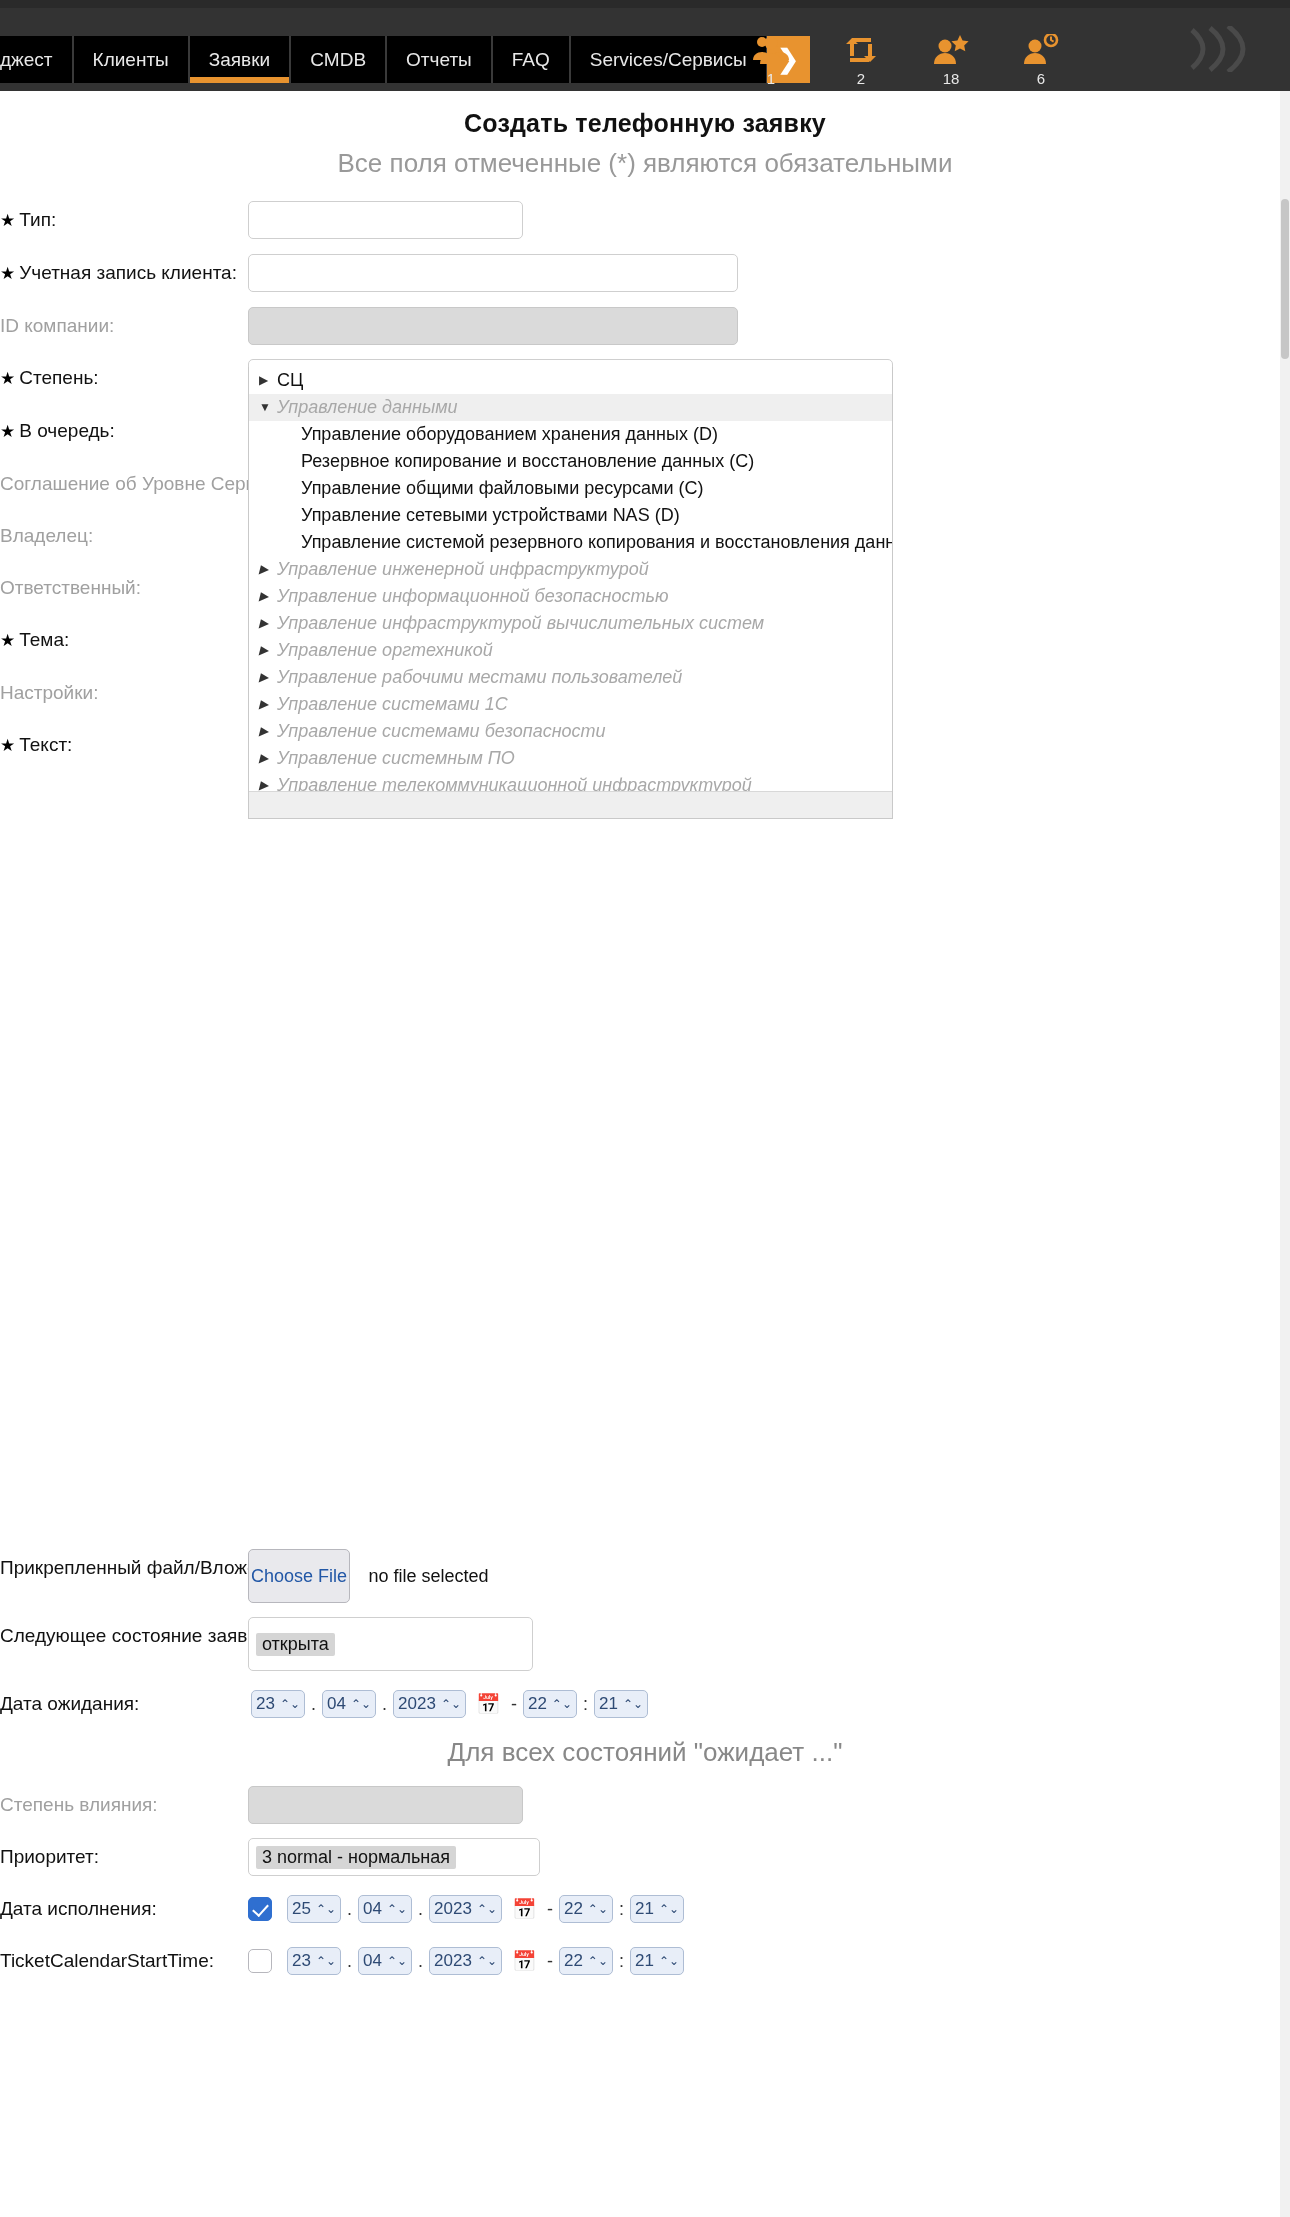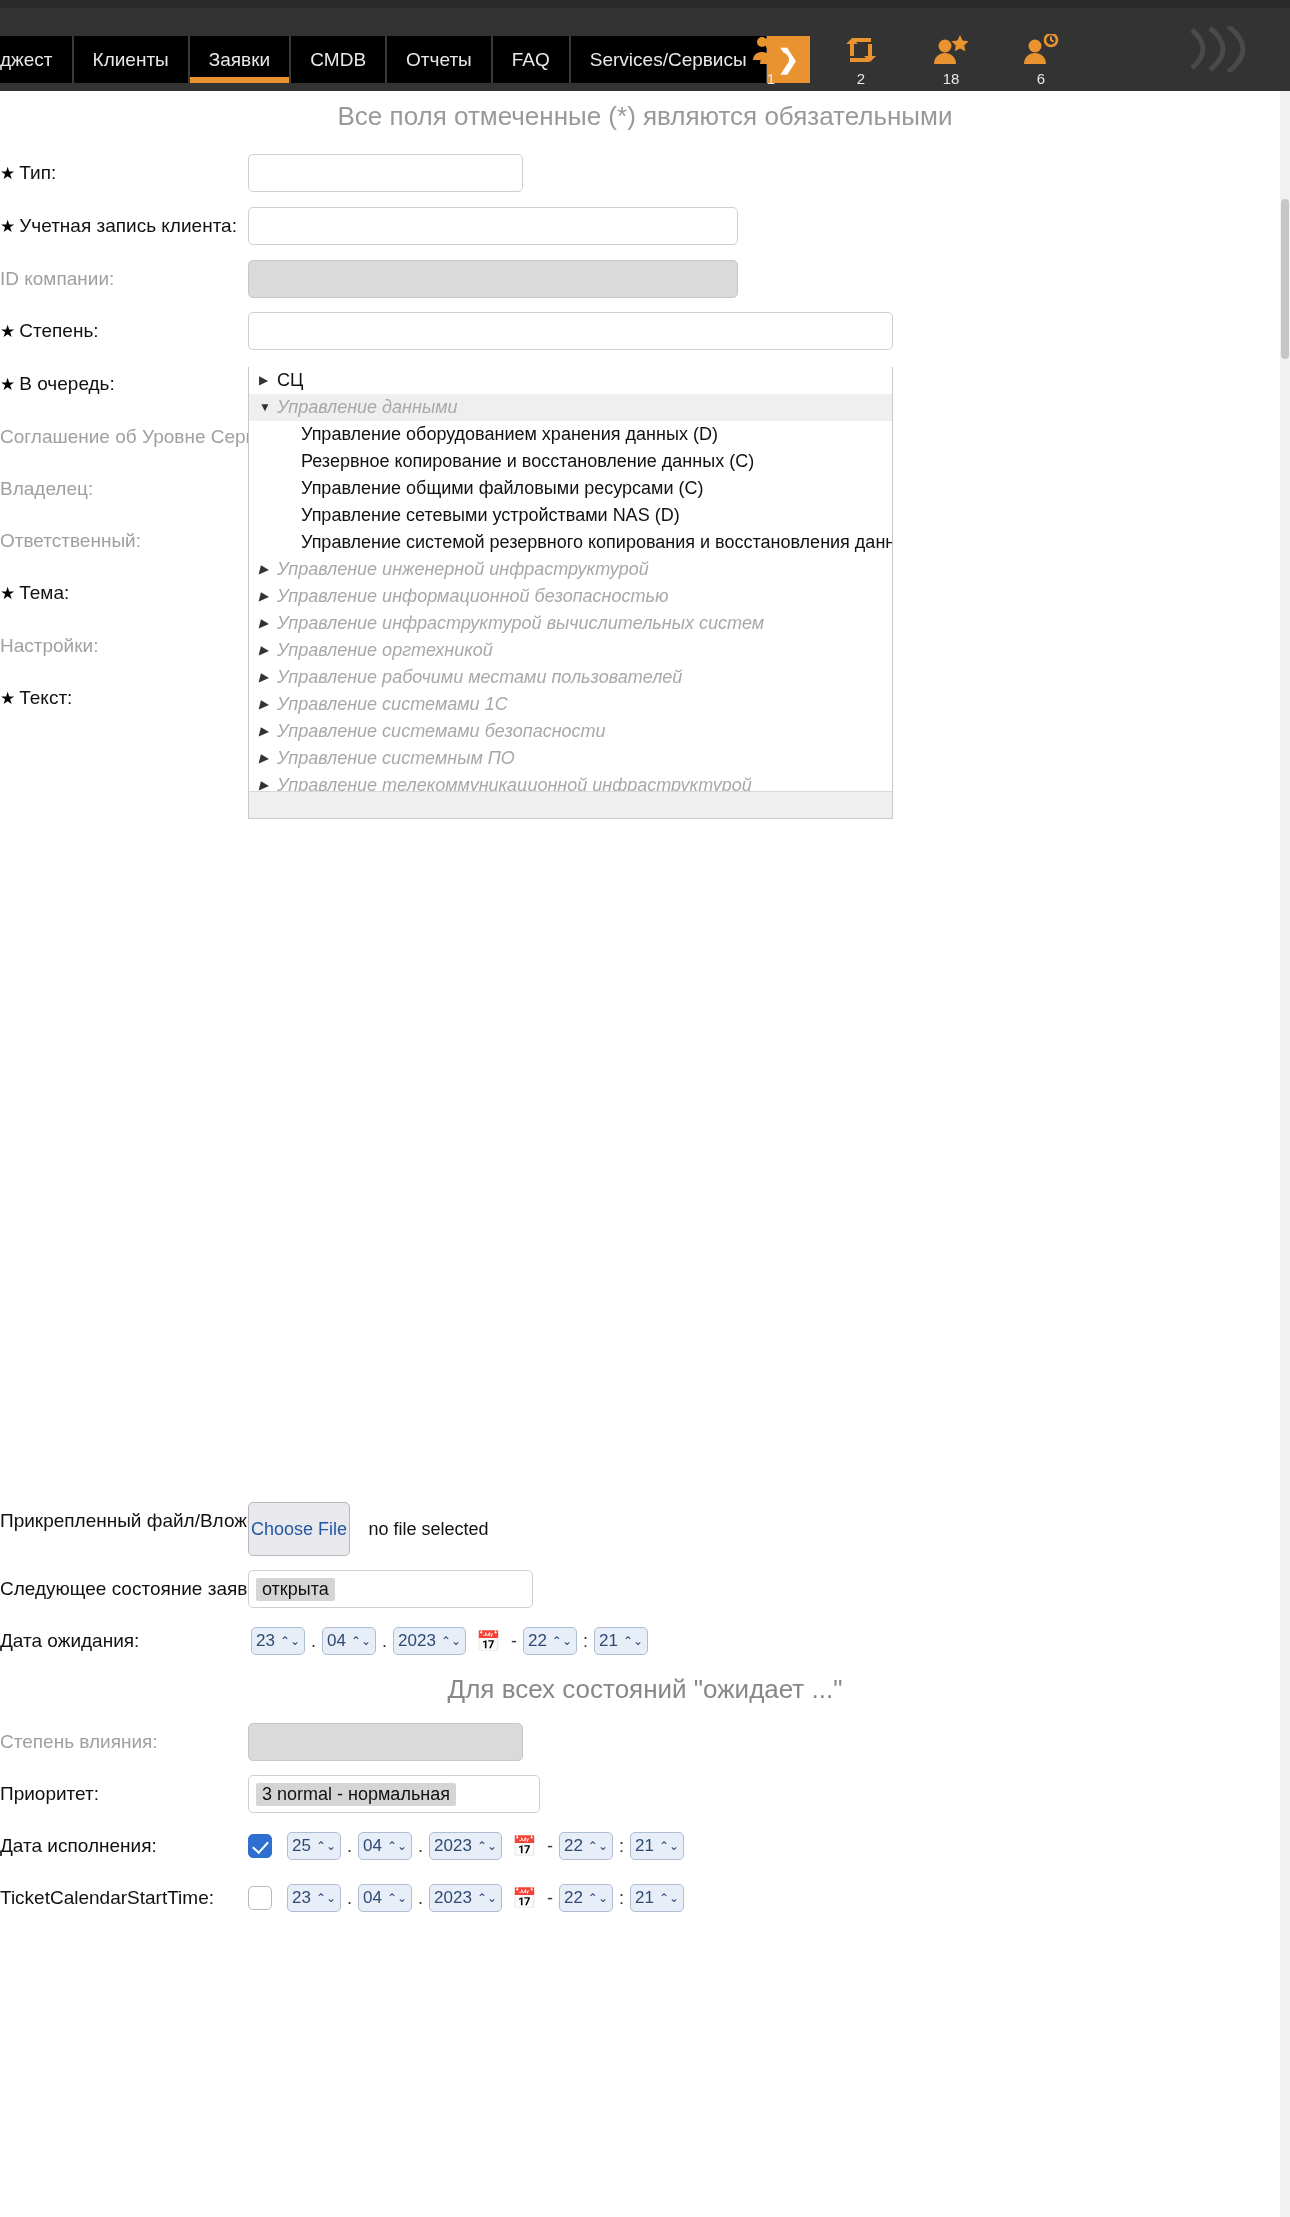--- a/index.html
+++ b/index.html
@@ -269,21 +269,21 @@
     padding: 7px 2px;
     cursor: pointer;
   }
   .nofile {
     font-size: 18px;
     color: #111111;
     margin-left: 14px;
   }
   .statebox {
     width: 285px;
-    height: 38px;
+    height: 54px;
     border: 1px solid #cfcfcf;
     border-radius: 5px;
     display: flex;
     align-items: center;
     padding-left: 7px;
     background: #ffffff;
   }
   .selpill {
     background: #d5d5d5;
     color: #111111;
@@ -426,20 +426,21 @@
 
   <svg class="soundwave" viewBox="0 0 120 46">
     <path d="M40 4 Q62 23 40 42" stroke="#4a4a4a" stroke-width="5" fill="none"></path>
     <path d="M58 2 Q84 23 58 44" stroke="#4a4a4a" stroke-width="5" fill="none"></path>
     <path d="M76 0 Q106 23 76 46" stroke="#4a4a4a" stroke-width="5" fill="none"></path>
   </svg>
 </div>
 
 <div class="content">
 
+  <div class="page-title">Создать телефонную заявку</div>
   <div class="page-subtitle">Все поля отмеченные (*) являются обязательными</div>
 
   <div class="form">
 
     <div class="row">
       <div class="lbl"><span class="star">★</span><span>Тип:</span></div>
       <div class="fld">
         <input class="txt w-275" type="text" value="" style="">
       </div>
     </div>

